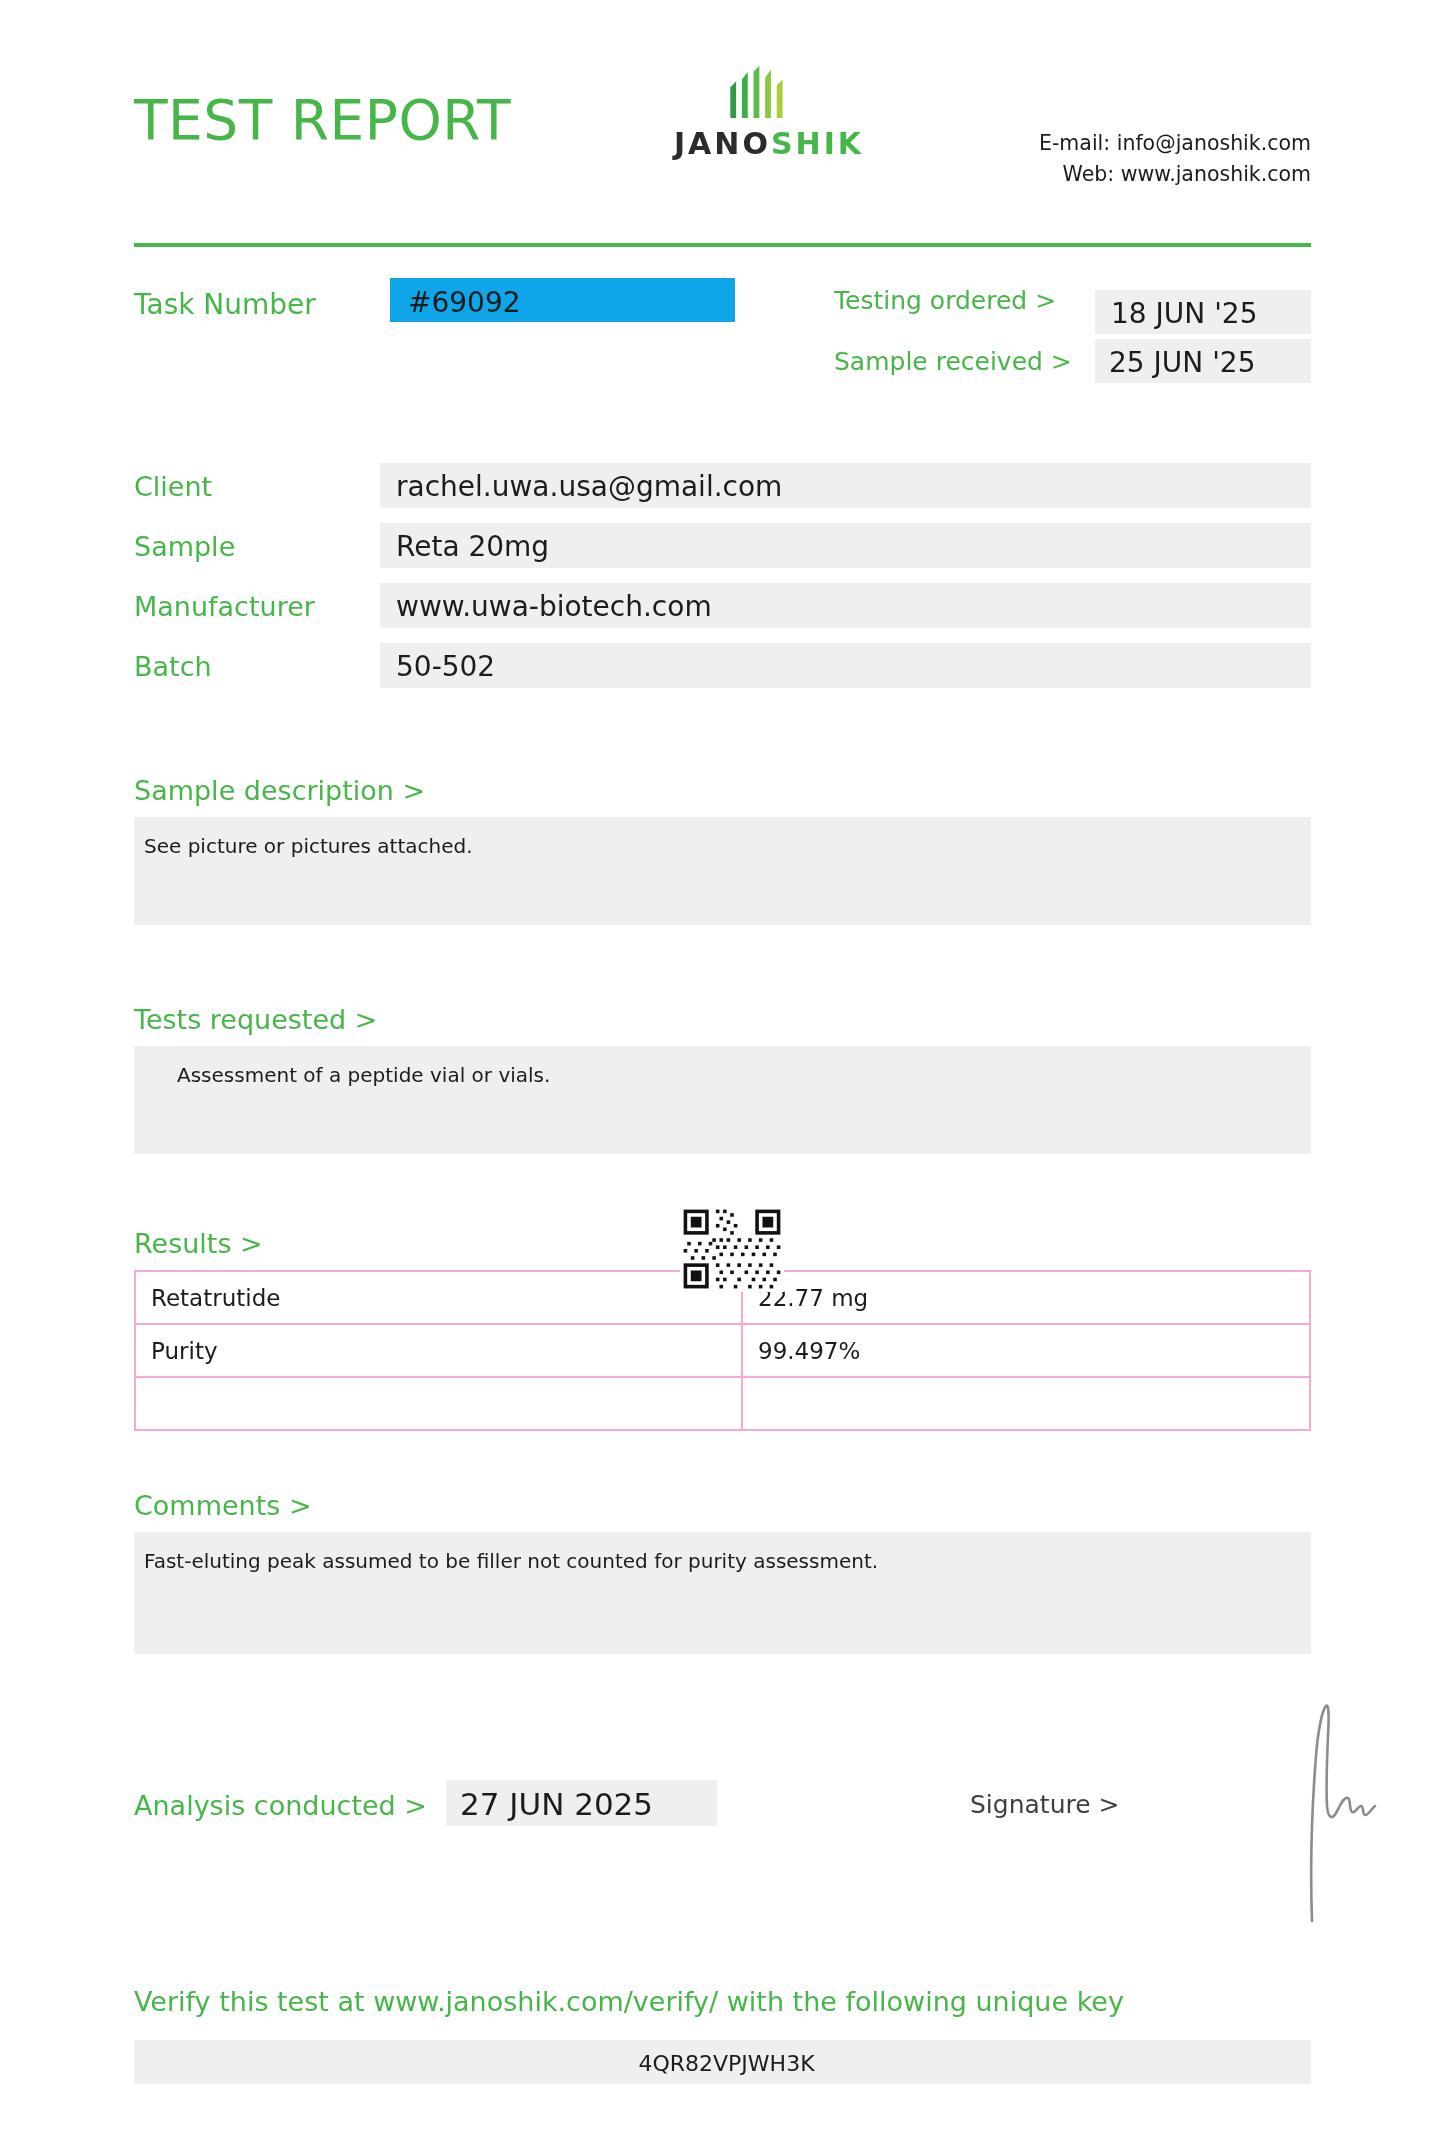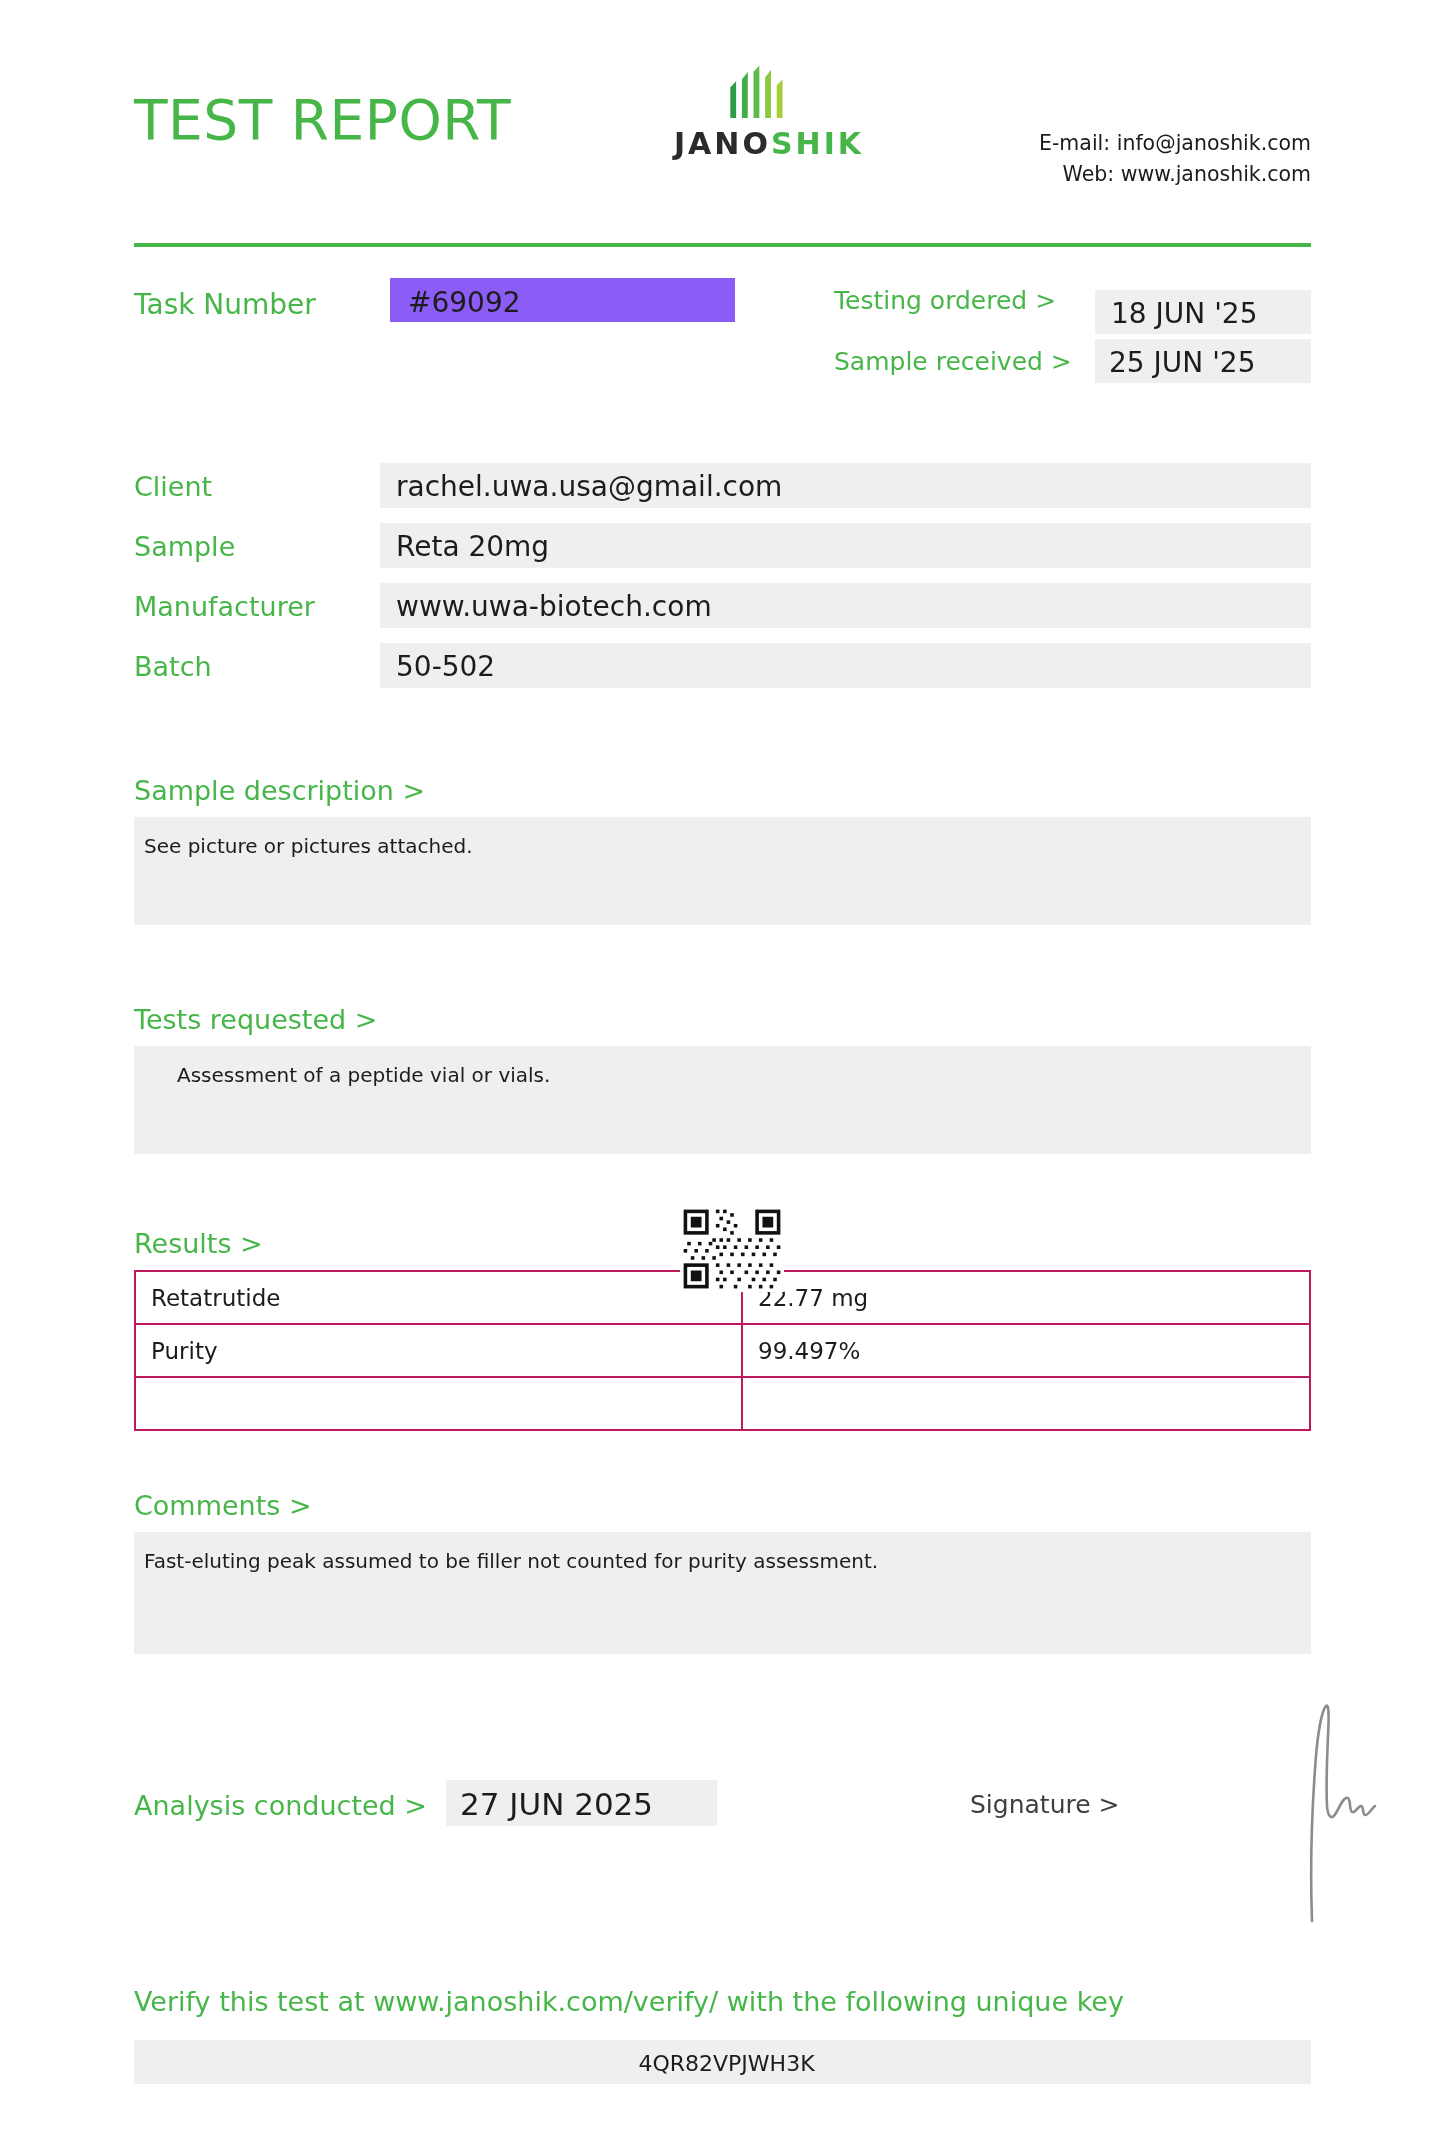--- a/index.html
+++ b/index.html
@@ -92,21 +92,21 @@
     top: 10px;
     font-size: 28px;
     color: #47b649;
   }
   .task-value {
     position: absolute;
     left: 256px;
     top: 0;
     width: 345px;
     height: 44px;
-    background: #8b5cf6;
+    background: #0ea5e9;
     font-size: 28px;
     color: #1c1c1c;
     padding: 8px 0 0 18px;
     box-sizing: border-box;
   }
   .date-label {
     position: absolute;
     font-size: 25px;
     color: #47b649;
     text-align: left;
@@ -183,21 +183,21 @@
     top: -22px;
     width: 104px;
     height: 86px;
   }
   .results-table {
     border-collapse: collapse;
     width: 1177px;
     margin-top: 11px;
   }
   .results-table td {
-    border: 2px solid #be185d;
+    border: 2px solid #f9a8d4;
     height: 51px;
     font-size: 23px;
     color: #1c1c1c;
     padding: 0 0 0 15px;
   }
   .results-table td.col1 { width: 590px; }
   
   .sec-comments { position: absolute; left: 134px; top: 1490px; }
   .sec-comments .section-box { height: 122px; }
   

